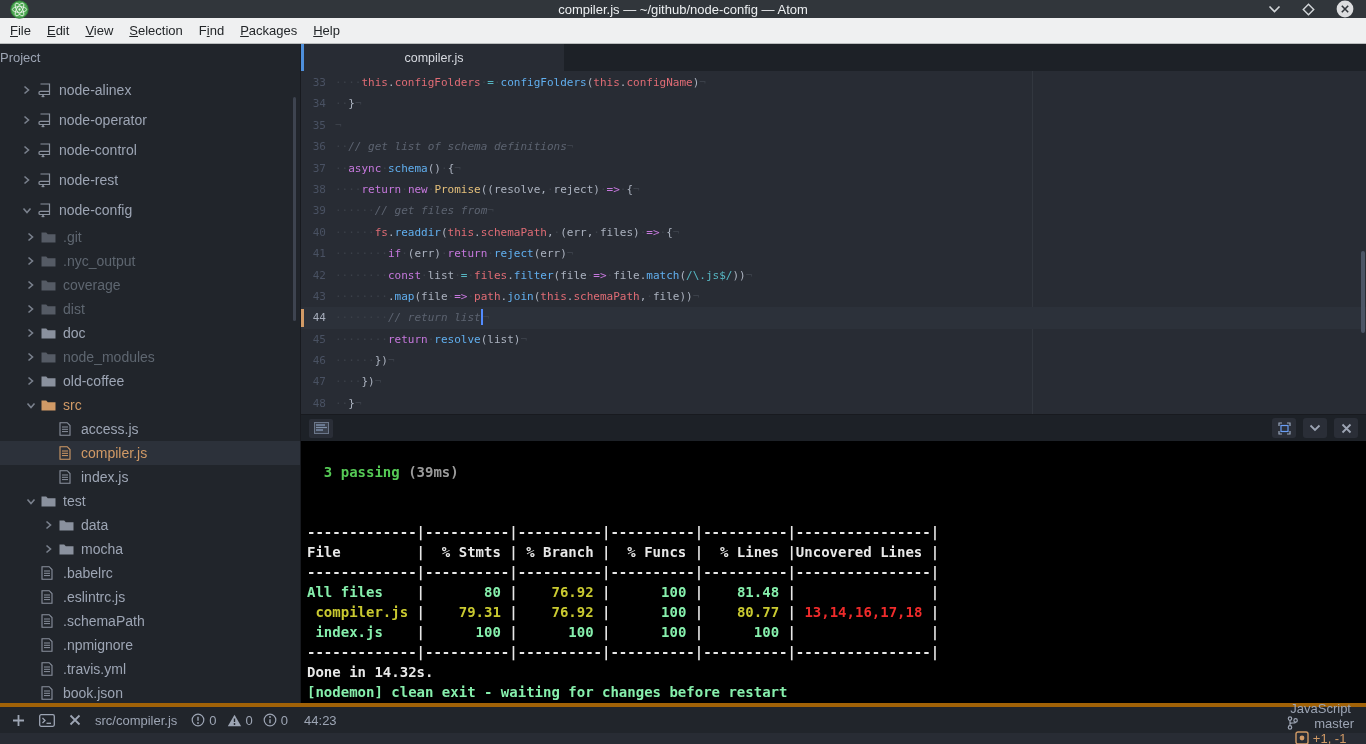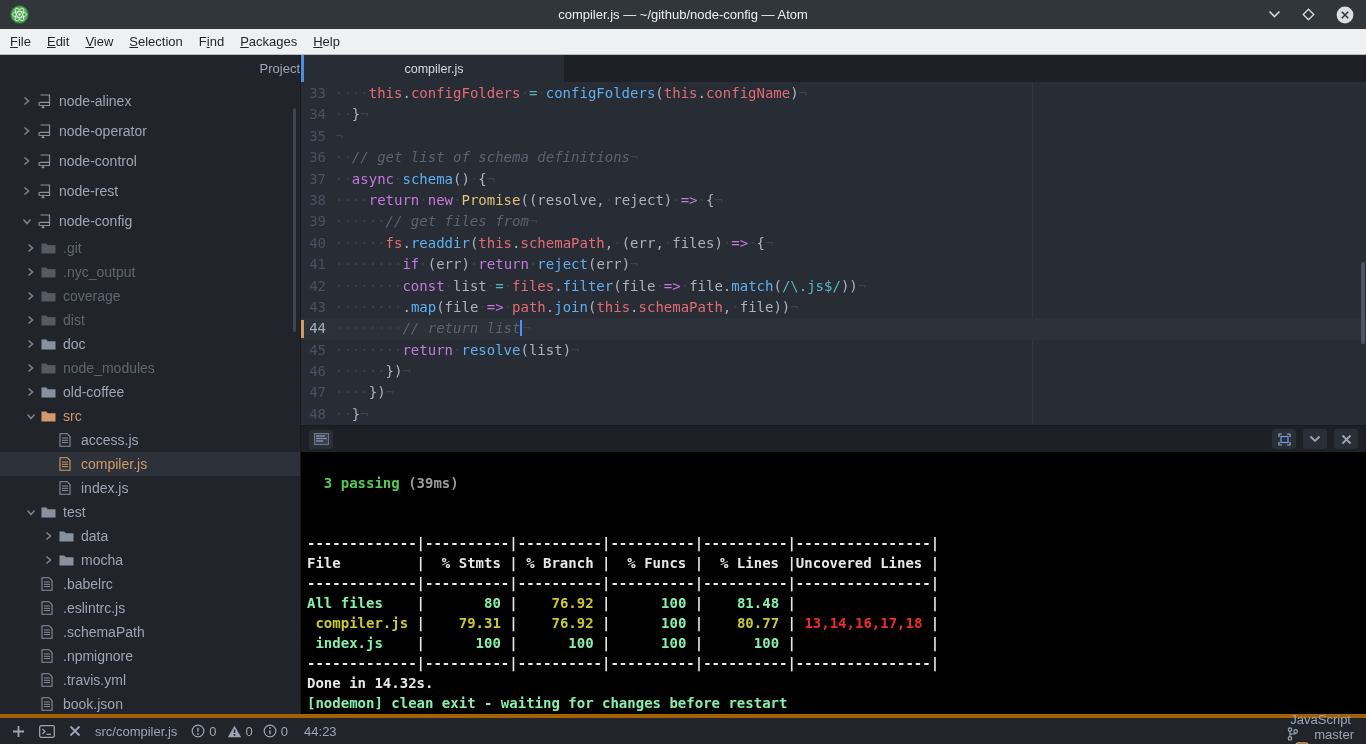--- a/index.html
+++ b/index.html
@@ -1,39 +1,39 @@
 <!DOCTYPE html>
 <html><head>
 <meta charset="utf-8">
 <style>
   * { margin:0; padding:0; box-sizing:border-box; }
   html,body { width:1366px; height:744px; overflow:hidden; background:#282c34;
               font-family:"Liberation Sans", sans-serif; }
 
   
-  .titlebar { height:29px; background:#31363b; display:flex; align-items:center;
+  .titlebar { height:18px; background:#31363b; display:flex; align-items:center;
               position:relative; color:#eceff1; font-size:13px;justify-content:flex-end; }
   .titlebar .app-icon { margin-left:10px; width:19px; height:19px; }
   .titlebar .title { position:absolute; left:0; right:0; text-align:center; pointer-events:none; }
   .win-controls { margin-left:auto; display:flex; align-items:center; gap:21px; padding-right:12px; }
   .win-controls svg { display:block; }
 
   
   .menubar { height:26px; background:#eff0f1; display:flex; align-items:center;
              font-size:13px; color:#232629; padding-left:2px; border-bottom:1px solid #babdbe; }
   .menu-item { padding:0 8px; line-height:25px; cursor:default; }
   .menu-item .accel { text-decoration:underline; }
 
   
   .main { display:flex; height:659px; }
 
   
   .treeview { width:301px; min-width:301px; background:#21252b; border-right:1px solid #181a1f;
               position:relative; overflow:hidden; }
-  .tree-header { height:27px; line-height:27px; text-align:right; color:#9da5b4; font-size:13px; }
+  .tree-header { height:27px; line-height:27px; text-align:left; color:#9da5b4; font-size:13px; }
   .tree-list { padding-top:4px; font-size:14px; color:#9da5b4; }
   .tree-row { display:flex; align-items:center; white-space:nowrap; }
   .tree-row.lvl0 { height:30px; padding-left:22px; }
   .tree-row.lvl1 { height:24px; padding-left:26px; }
   .tree-row.lvl2 { height:24px; padding-left:44px; }
   .tree-row.selected { background:#2c313a; }
   .tree-row .chev { width:15px; display:flex; align-items:center; justify-content:flex-start; }
   .tree-row .ticon { width:19px; display:flex; align-items:center; }
   .tree-row .tlabel { padding-left:3px; }
   .tree-row.dimmed { color:#5e6670; }
@@ -46,21 +46,21 @@
 
   
   .editorpane { flex:1; display:flex; flex-direction:column; position:relative; min-width:0; }
 
   .tabbar { height:27px; background:#1d2127; display:flex; position:relative; }
   .pane-accent { width:3px; background:#4e8fdb; }
   .tab { width:260px; background:#282c34; color:#d7dae0; font-size:12.5px;
          display:flex; align-items:center; justify-content:center; }
 
   .code-area { height:343px; background:#282c34; position:relative; overflow:hidden;
-               font-family:"DejaVu Sans Mono", monospace; font-size:14px; }
+               font-family:"DejaVu Sans Mono", monospace; font-size:11px; }
   .wrap-guide { position:absolute; left:731px; top:0; bottom:0; width:1px; background:#32373f; }
   .code-lines { position:relative; padding-top:1px; }
   .cline { display:flex; height:21.4px; line-height:21.4px; position:relative; white-space:pre; }
   .cline.current { background:#2c313a; }
   .cline.current .gut { color:#a6adbb; }
   .cline .gmark { position:absolute; left:0; top:2px; bottom:2px; width:3px; background:#d19a66; }
   .gut { width:34px; min-width:34px; text-align:right; padding-right:9px; color:#495162; }
   .ltext { white-space:pre; }
   .tk-ws { color:#3b4049; }
   .tk-pl { color:#abb2bf; }

